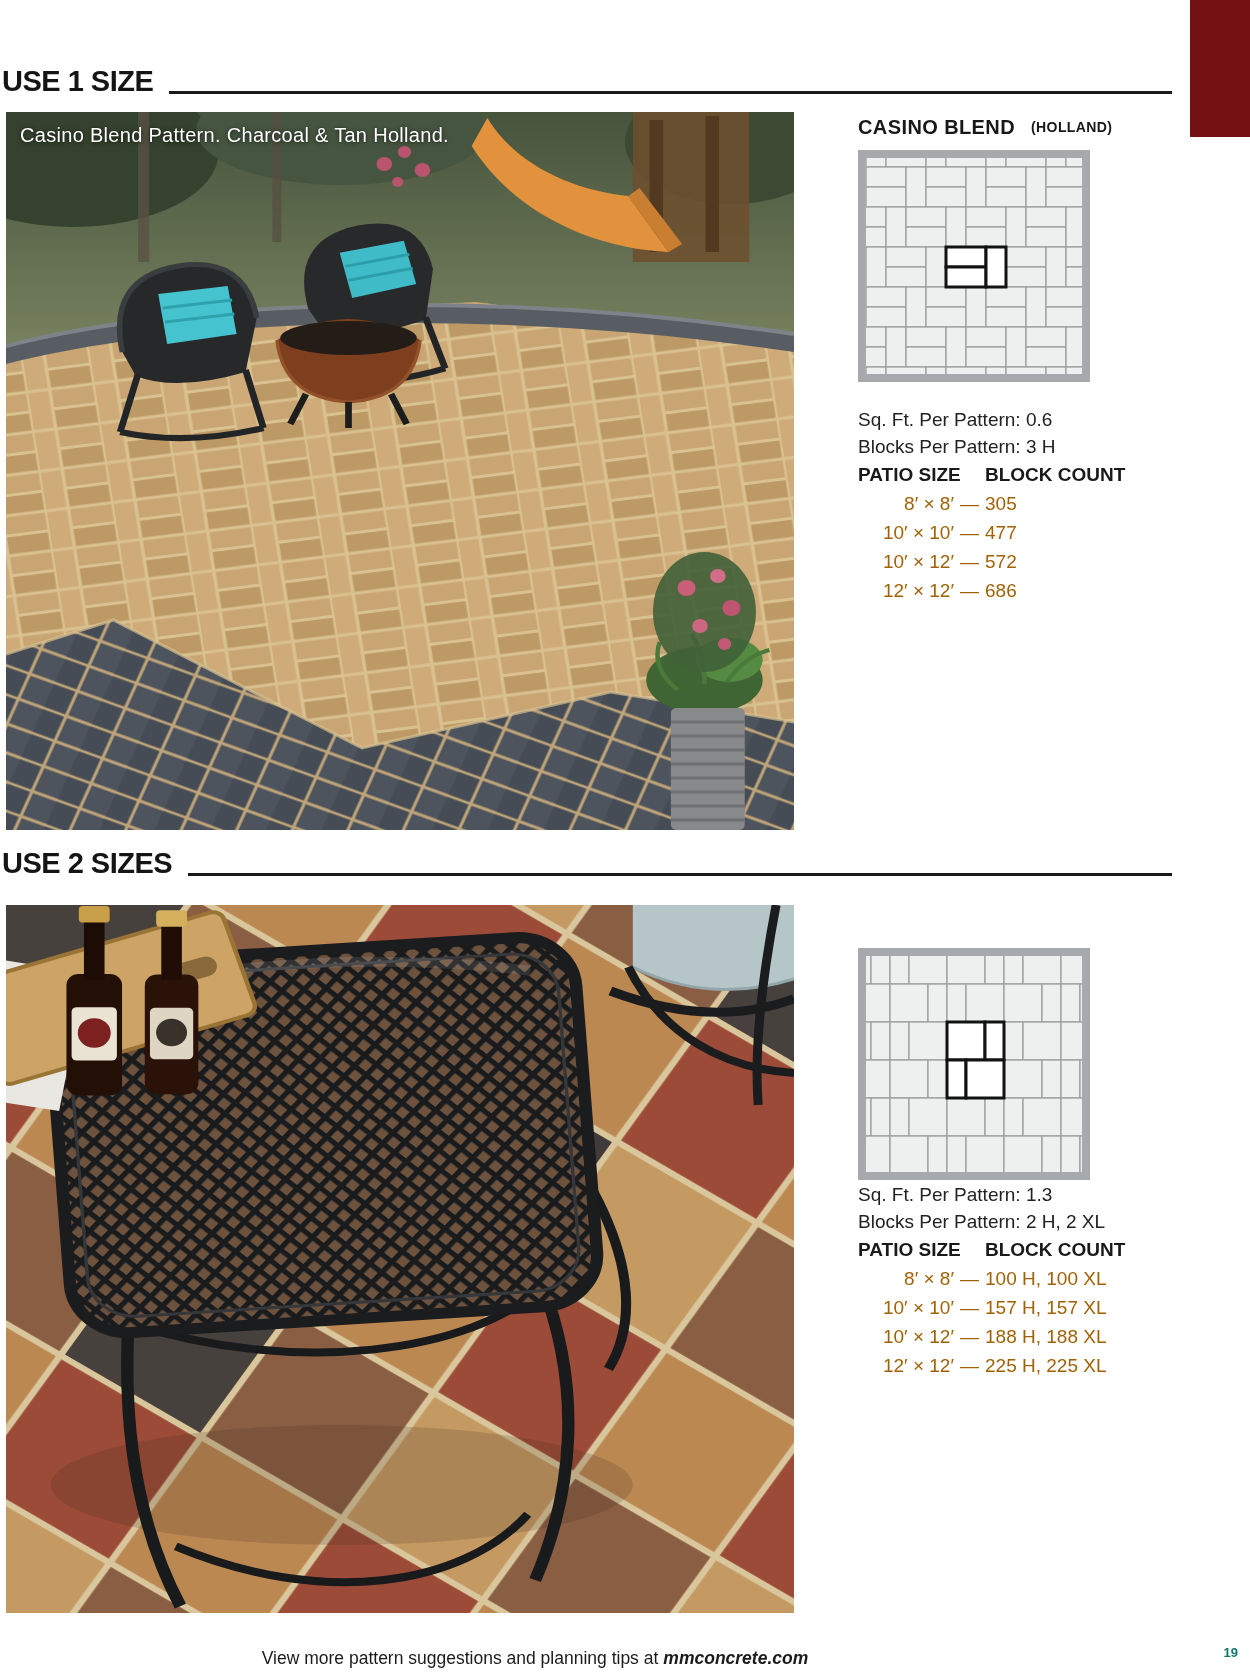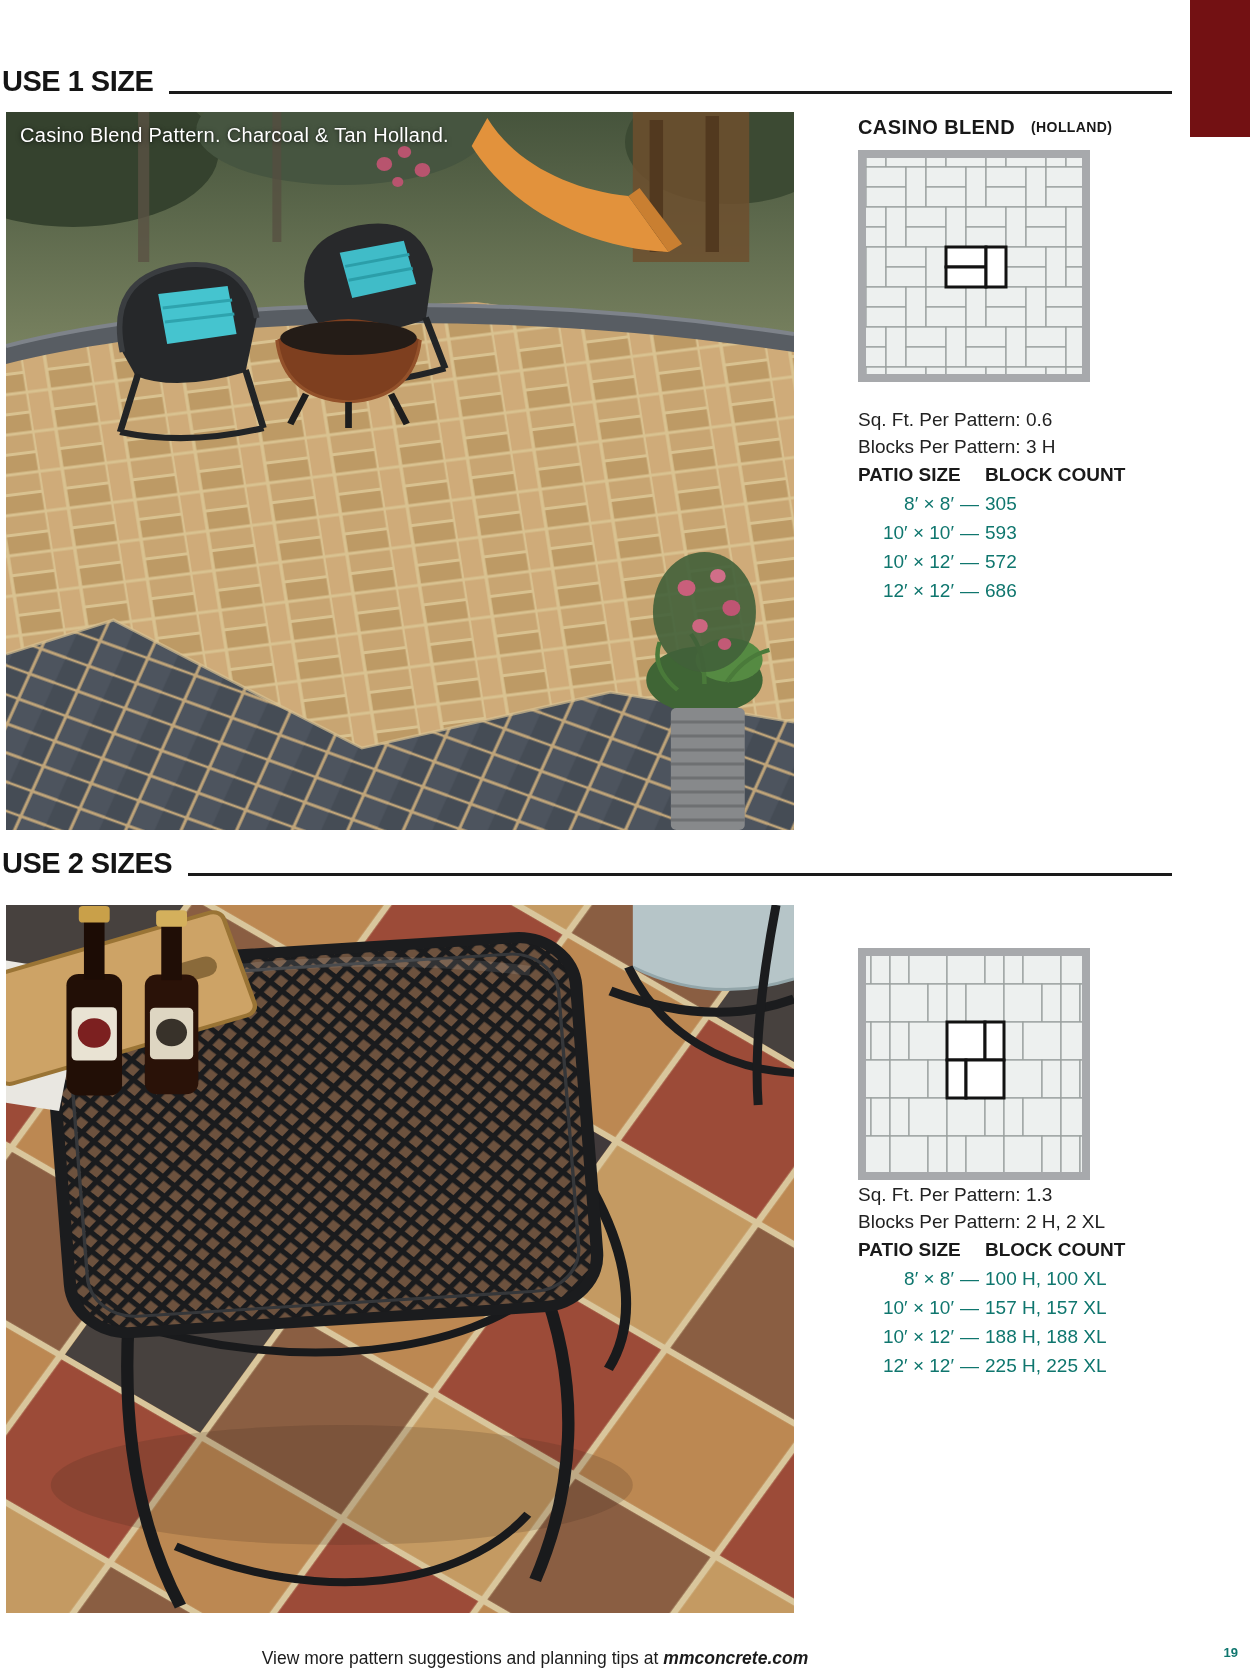--- a/index.html
+++ b/index.html
@@ -25,21 +25,21 @@
   .pat-title .t{font-size:20px;letter-spacing:0.4px;}
   .pat-title .sub{font-size:14px;letter-spacing:0.4px;}
   .pat-title.inline .sub{margin-left:16px;vertical-align:2px;}
   .pat-title.stacked .sub{display:block;font-size:13.5px;margin-top:2px;}
   .diagram{position:absolute;left:858px;width:232px;height:232px;}
 
   .stats{position:absolute;left:858px;width:350px;}
   .stat{margin:0;font-size:19px;line-height:26.5px;color:#222;}
   .thead{display:flex;font-weight:bold;font-size:19px;line-height:29px;color:#1a1a1a;}
   .thead .c1{width:127px;}
-  .trow{display:flex;font-size:19px;line-height:29px;color:#0f766e;}
+  .trow{display:flex;font-size:19px;line-height:29px;color:#a16207;}
   .trow .size{width:96px;text-align:right;}
   .trow .sep{width:31px;text-align:center;}
 
   
   .footer{position:absolute;left:0;top:1648px;width:1070px;text-align:center;font-size:17.5px;color:#1b1b1b;}
   .footer .link{font-weight:bold;font-style:italic;margin-left:5px;}
   .pagenum{position:absolute;right:12px;top:1645px;font-size:13px;font-weight:bold;color:#0f766e;}
 </style>
 </head>
 <body>
@@ -283,21 +283,21 @@
       <span class="c2">BLOCK COUNT</span>
     </div>
     <div class="trow">
       <span class="size">8′ × 8′</span>
       <span class="sep">—</span>
       <span class="count">305</span>
     </div>
     <div class="trow">
       <span class="size">10′ × 10′</span>
       <span class="sep">—</span>
-      <span class="count">593</span>
+      <span class="count">477</span>
     </div>
     <div class="trow">
       <span class="size">10′ × 12′</span>
       <span class="sep">—</span>
       <span class="count">572</span>
     </div>
     <div class="trow">
       <span class="size">12′ × 12′</span>
       <span class="sep">—</span>
       <span class="count">686</span>

